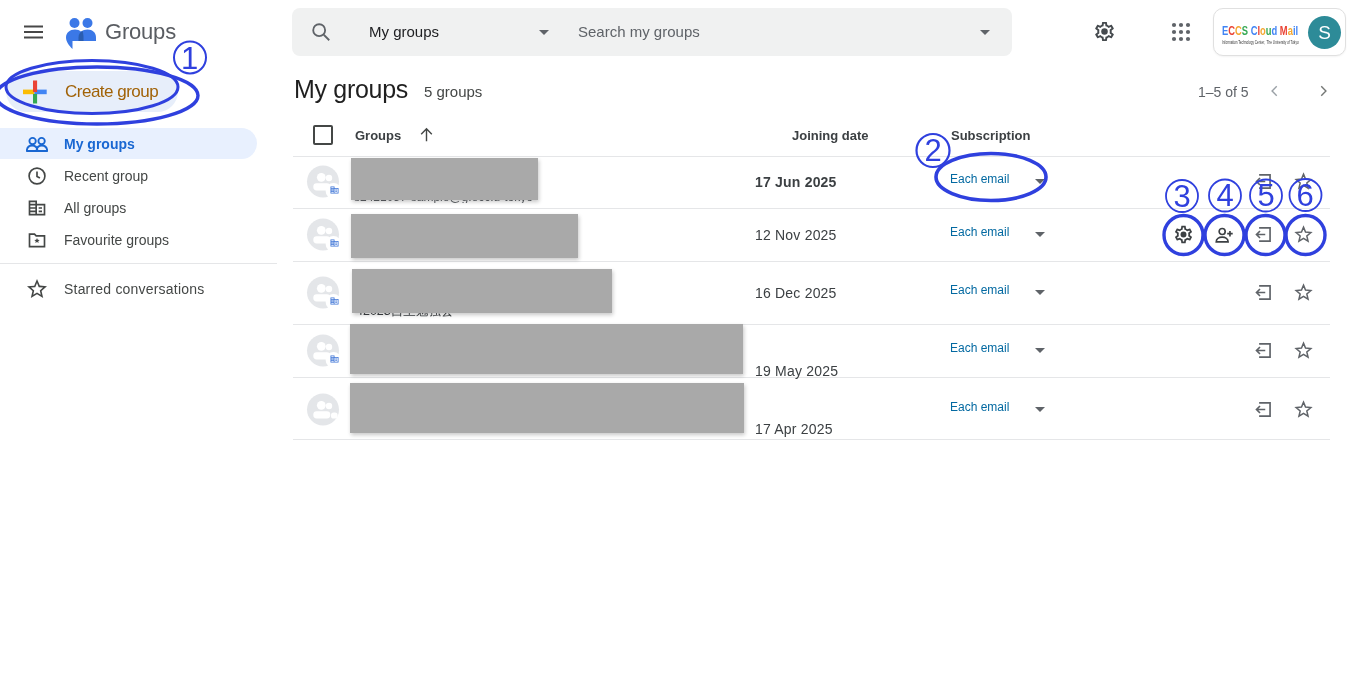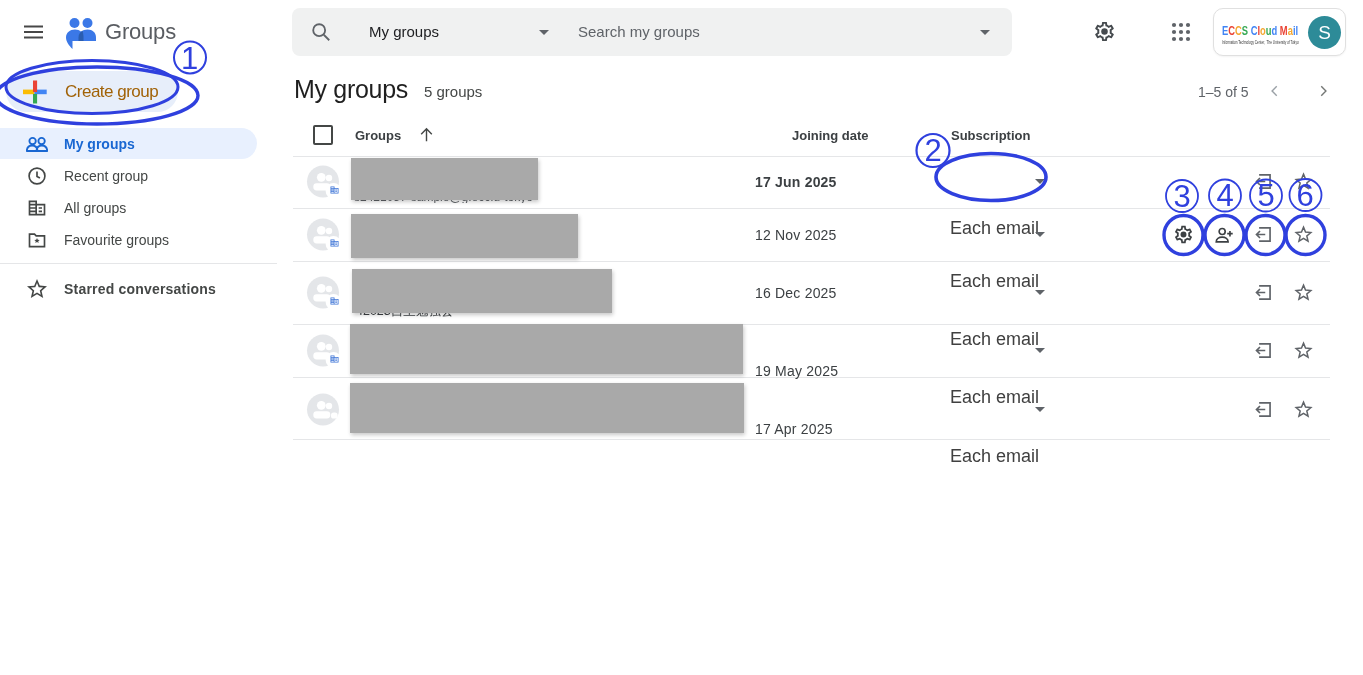--- a/index.html
+++ b/index.html
@@ -2,21 +2,21 @@
 <html><head>
 <meta charset="utf-8">
 <style>
   html,body{margin:0;padding:0;}
   body{width:1363px;height:675px;position:relative;overflow:hidden;background:#fff;
        font-family:"Liberation Sans",sans-serif;}
   .abs{position:absolute;}
   .nav-item{position:absolute;left:64px;font-size:14px;color:#444746;font-weight:500;}
   .hline{position:absolute;height:1px;background:#e5e6e8;}
   .date{position:absolute;left:755px;font-size:14px;letter-spacing:0.2px;color:#3c4043;}
-  .each{position:absolute;left:950px;font-size:18px;color:#404040;margin-top:46px;}
+  .each{position:absolute;left:950px;font-size:12px;color:#0369a1;}
   .caret{position:absolute;width:0;height:0;border-left:5px solid transparent;border-right:5px solid transparent;border-top:5px solid #5f6368;}
   .greybox{position:absolute;background:#a9a9a9;z-index:5;box-shadow:1px 2px 4px rgba(0,0,0,0.22);}
   .th{position:absolute;font-size:13px;font-weight:bold;color:#3c4043;}
 </style>
 </head>
 <body>
 
 <svg class="abs" style="left:21px;top:20px;" width="24" height="24" viewBox="0 0 24 24">
   <g stroke="#474747" stroke-width="2" stroke-linecap="butt">
     <line x1="3" y1="6.5" x2="22" y2="6.5"></line>
@@ -107,21 +107,21 @@
   <path d="M3 5 h6 l2 2 h10 v13 H3 Z"></path>
   <path d="M12 9.7 l0.95 2.05 2.25 0.2 -1.7 1.5 0.5 2.2 -2 -1.15 -2 1.15 0.5 -2.2 -1.7 -1.5 2.25 -0.2 Z" fill="#444746" stroke="none"></path>
 </svg>
 <div class="nav-item" style="top:232px;">Favourite groups</div>
 
 <div class="hline" style="left:0;top:263px;width:277px;"></div>
 
 <svg class="abs" style="left:25px;top:277px;" width="24" height="24" viewBox="0 0 24 24" fill="#444746">
   <path d="M22 9.24l-7.19-.62L12 2 9.19 8.63 2 9.24l5.46 4.73L5.82 21 12 17.27 18.18 21l-1.63-7.03L22 9.24zM12 15.4l-3.76 2.27 1-4.28-3.32-2.88 4.38-.38L12 6.1l1.71 4.04 4.38.38-3.32 2.88 1 4.28L12 15.4z"></path>
 </svg>
-<div class="nav-item" style="top:281px;font-weight:700;letter-spacing:0.2px;">Starred conversations</div>
+<div class="nav-item" style="top:281px;font-weight:400;letter-spacing:0.2px;">Starred conversations</div>
 
 <div class="abs" style="left:294px;top:75px;font-size:25px;letter-spacing:-0.3px;color:#1f1f1f;">My groups</div>
 <div class="abs" style="left:424px;top:83px;font-size:15px;color:#444746;">5 groups</div>
 
 <div class="abs" style="left:1198px;top:84px;font-size:14px;color:#5f6368;">1–5 of 5</div>
 <svg class="abs" style="left:1268px;top:84px;" width="14" height="14" viewBox="0 0 24 24" fill="none" stroke="#9aa0a6" stroke-width="2.4">
     <path d="M15 4 L7 12 L15 20"></path>
   </svg>
 <svg class="abs" style="left:1316px;top:84px;" width="14" height="14" viewBox="0 0 24 24" fill="none" stroke="#747775" stroke-width="2.4">
     <path d="M9 4 L17 12 L9 20"></path>

